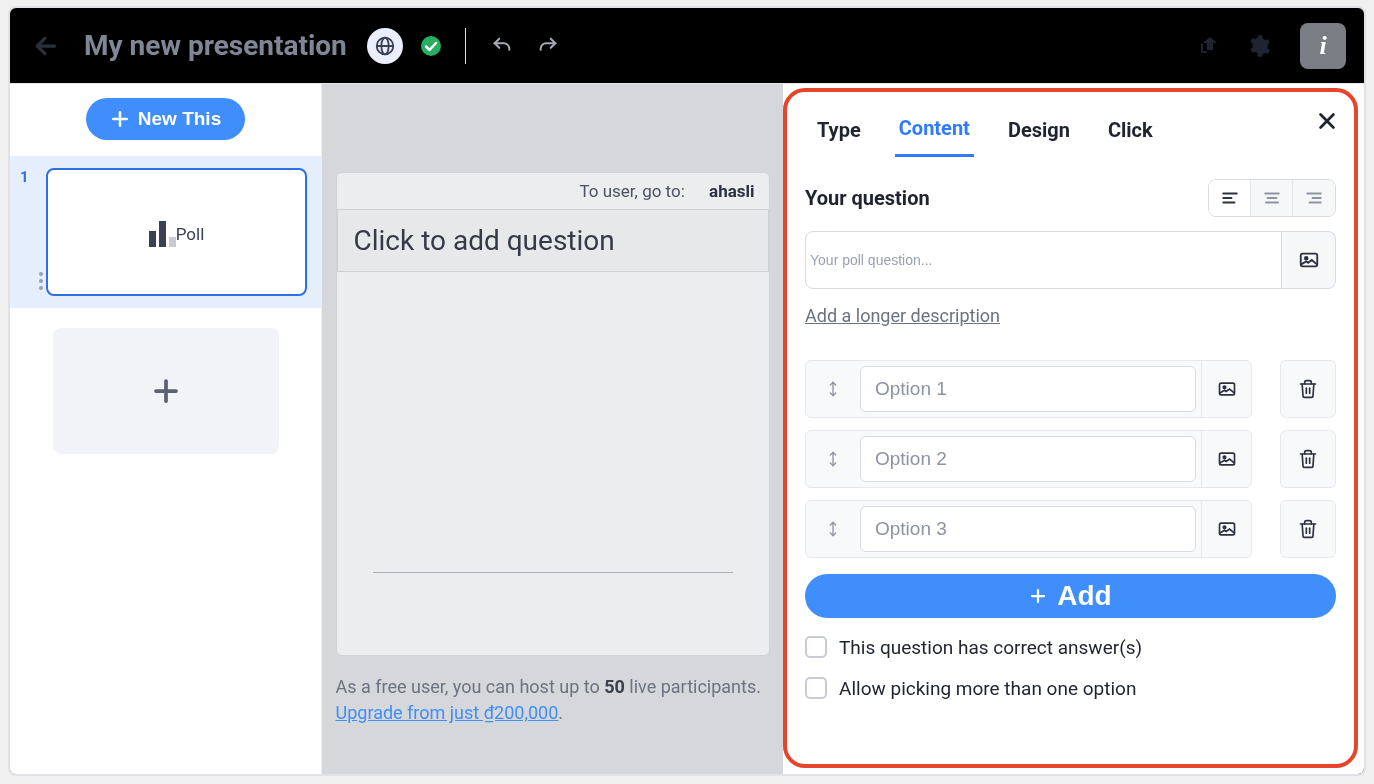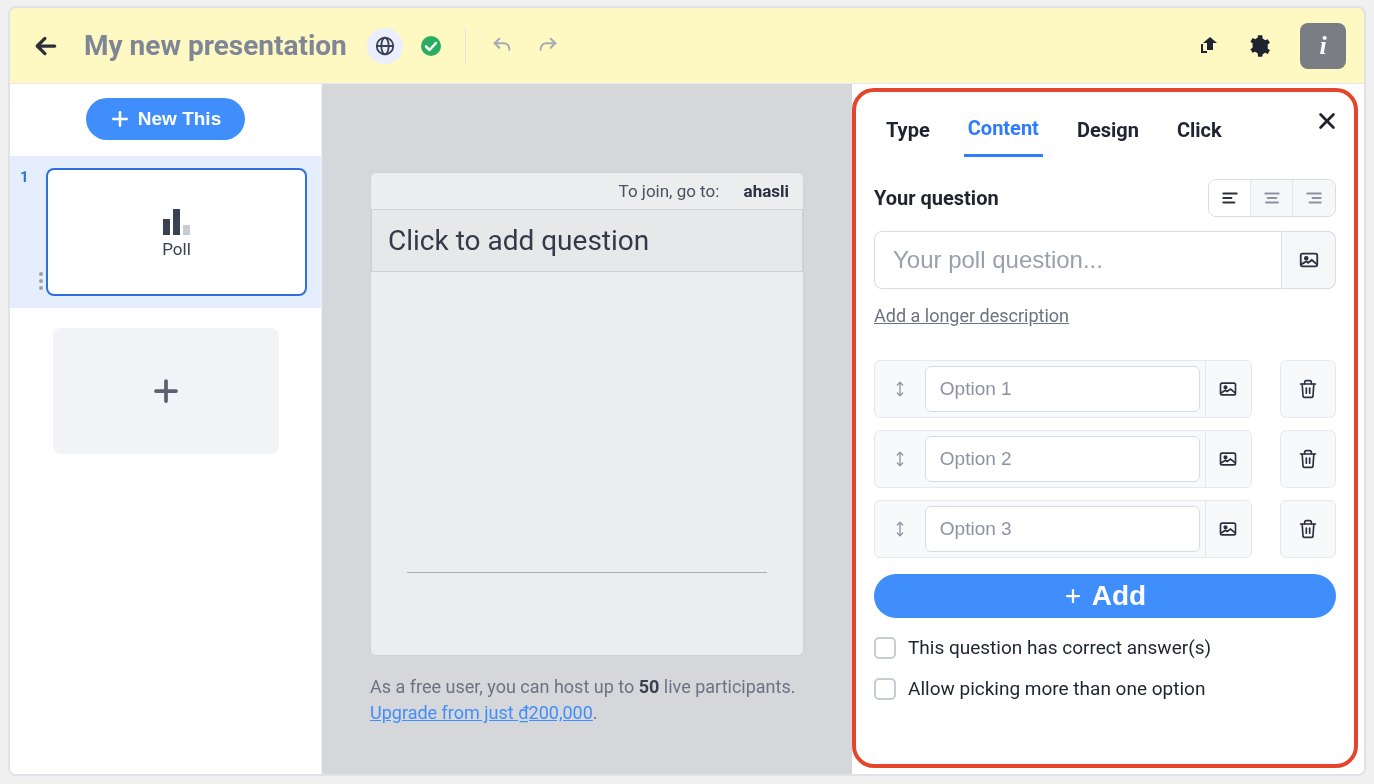--- a/index.html
+++ b/index.html
@@ -5,21 +5,21 @@
   * { box-sizing: border-box; margin: 0; padding: 0; }
   body {
     font-family: -apple-system, BlinkMacSystemFont, "Segoe UI", Roboto, Helvetica, Arial, sans-serif;
     background: #f0f0f0;
     width: 1374px;
     height: 784px;
     overflow: hidden;
     position: relative;
   }
   .app {
-    background: #fef9c3;
+    background: #000000;
     border: 2px solid #e0e2e7;
     border-radius: 8px;
     width: 1358px;
     height: 770px;
     margin: 6px auto;
     display: flex;
     flex-direction: column;
     overflow: hidden;
   }
   
@@ -105,21 +105,21 @@
     color:#2f6fe0;font-weight:700;font-size:15px;
     align-self:flex-start;
     width:18px;
   }
   .slide-thumb {
     flex:1;
     background:#fff;
     border:2px solid #2f6fe0;
     border-radius:8px;
     height:128px;
-    display:flex;flex-direction:column;align-items:center;justify-content:center;
+    display:flex;flex-direction:row;align-items:center;justify-content:center;
   }
   .poll-icon {
     display:flex;align-items:flex-end;gap:3px;height:30px;
   }
   .poll-icon span { width:7px;background:#3a4153;display:inline-block; }
   .poll-icon span:nth-child(1){height:16px;}
   .poll-icon span:nth-child(2){height:26px;}
   .poll-icon span:nth-child(3){height:10px;background:#c7cbd4;}
   .slide-thumb-label {
     font-size:17px;color:#3a4153;margin-top:4px;
@@ -173,21 +173,21 @@
   .upsell {
     margin-top:18px;
     font-size:18px;color:#6c7280;
     width:434px;text-align:left;
     line-height:1.45;
   }
   .upsell .b { font-weight:700;color:#3a4050; }
   .upsell .link { color:#3f8efc;text-decoration:underline;cursor:pointer; }
   
   .right-panel {
-    width:506px;
+    width:575px;
     background:#fff;
     border:4px solid #e4452b;
     border-radius:22px;
     margin:4px 6px 6px 0;
     display:flex;flex-direction:column;
     padding:6px 18px 10px 18px;
     position:relative;
   }
   .rp-tabs {
     display:flex;align-items:center;gap:30px;
@@ -220,21 +220,21 @@
     width:42px;height:36px;display:flex;align-items:center;justify-content:center;
     background:#f6f7f9;color:#8d93a1;cursor:pointer;border-right:1px solid #e2e5eb;
   }
   .align-btn:last-child{border-right:none;}
   .align-btn.active{background:#fff;color:#2c3140;}
   .q-input-row {
     display:flex;gap:0;margin-top:14px;
   }
   .q-input {
     flex:1;height:58px;border:1px solid #d8dbe2;border-radius:8px 0 0 8px;
-    padding:0 18px;font-size:24px;color:#333;background:#fff;
+    padding:0 4px;font-size:14px;color:#333;background:#fff;
   }
   .q-input::placeholder{color:#9aa0ad;}
   .img-pick {
     width:54px;height:58px;border:1px solid #d8dbe2;border-left:none;border-radius:0 8px 8px 0;
     background:#f6f7f9;display:flex;align-items:center;justify-content:center;color:#2c3140;cursor:pointer;
   }
   .desc-link {
     display:inline-block;margin-top:16px;font-size:18px;color:#6c7280;
     text-decoration:underline;cursor:pointer;
   }
@@ -257,21 +257,21 @@
   .opt-del {
     width:56px;height:58px;border:1px solid #e6e8ee;border-radius:6px;background:#f8f9fb;
     display:flex;align-items:center;justify-content:center;color:#2c3140;cursor:pointer;
   }
   .add-btn {
     margin-top:16px;width:100%;height:44px;border:none;border-radius:22px;
     background:#3f8efc;color:#fff;font-size:28px;font-weight:700;
     display:flex;align-items:center;justify-content:center;gap:10px;cursor:pointer;
   }
   .chk-row {
-    display:flex;align-items:flex-end;gap:12px;margin-top:18px;
+    display:flex;align-items:flex-start;gap:12px;margin-top:18px;
   }
   .chk {
     width:22px;height:22px;border:2px solid #c7cbd4;border-radius:5px;background:#fff;cursor:pointer;
   }
   .chk-label {
     font-size:19px;color:#1f2430;
   }
   
   svg { display:block; }
 </style>
@@ -361,21 +361,21 @@
         <svg width="30" height="30" viewBox="0 0 24 24" fill="none" stroke="currentColor" stroke-width="3" stroke-linecap="round">
             <line x1="12" y1="4" x2="12" y2="20"></line>
             <line x1="4" y1="12" x2="20" y2="12"></line>
           </svg>
       </div>
     </div>
 
     <div class="canvas-wrap">
       <div class="slide-canvas">
         <div class="join-strip">
-          <span>To join, go to: </span><span class="bold">ahasli</span>
+          <span>To user, go to: </span><span class="bold">ahasli</span>
         </div>
         <div class="question-bar">Click to add question</div>
         <hr class="canvas-hr" style="margin-left:auto;margin-right:auto;">
       </div>
       <div class="upsell">
         <span>As a free user, you can host up to </span><span class="b">50</span><span> live participants.  </span><span class="link">Upgrade from just ₫200,000</span><span>.</span>
       </div>
     </div>
 
     <div class="right-panel">

